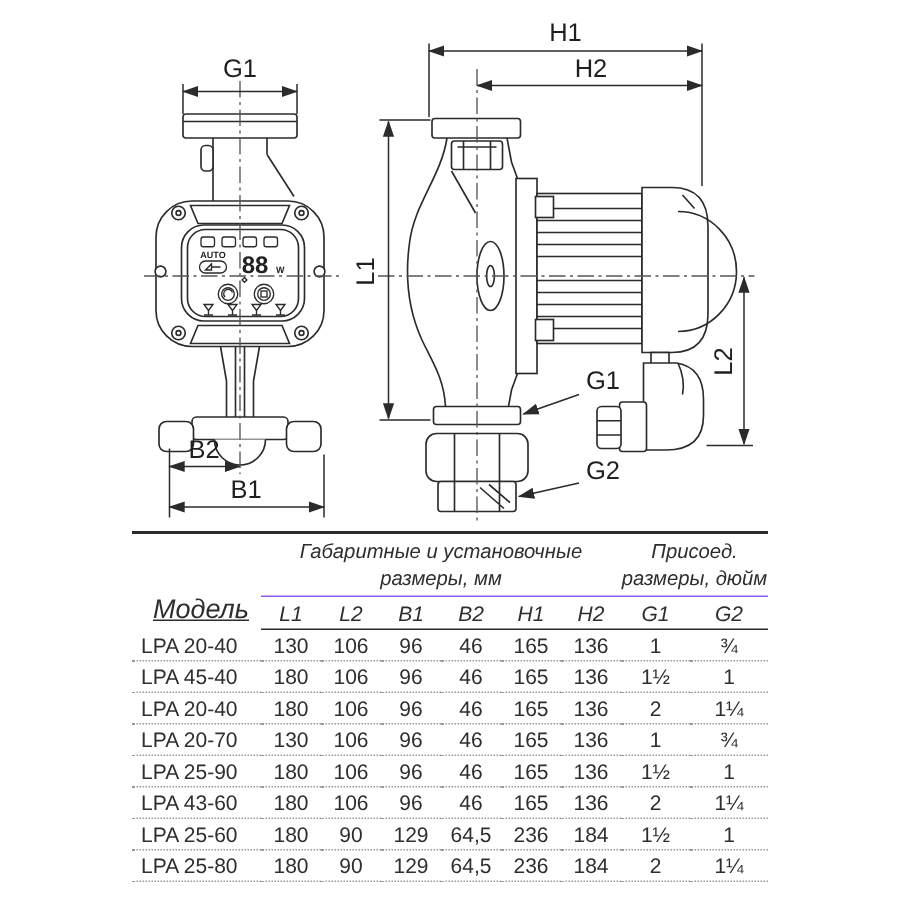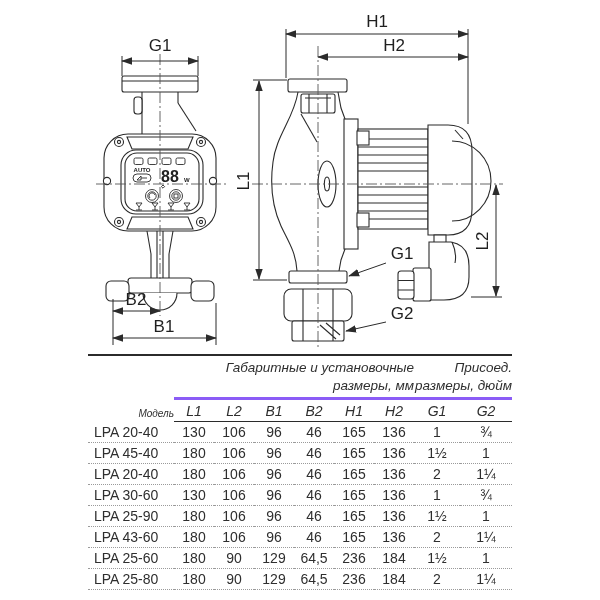--- a/index.html
+++ b/index.html
@@ -8,23 +8,23 @@
     font-family:"Liberation Sans",sans-serif;color:#2e2e2e;
   }
   .diagram{position:absolute;left:0;top:0;width:600px;height:352px;}
   svg text{font-family:"Liberation Sans",sans-serif;}
   .dimlab{font-size:17px;fill:#1f1f1f;}
   .tiny{fill:#222;}
   .table-wrap{position:absolute;left:88px;top:354px;width:424px;}
   table.spec{border-collapse:collapse;width:424px;table-layout:fixed;
     border-top:2px solid #2b2b2b;font-size:14px;color:#2e2e2e;}
   table.spec th{font-weight:normal;font-style:italic;padding:0;}
-  .grp{font-size:13.5px;text-align:right;line-height:1.35;padding:3px 0 2px 0 !important;
-       border-bottom:3px solid #8b5cf6;}
-  .modelhead{text-align:right;vertical-align:bottom;padding:0 0 3px 6px !important;font-size:10px;}
+  .grp{font-size:13.5px;text-align:center;line-height:1.35;padding:3px 0 2px 0 !important;
+       border-bottom:1px solid #8b5cf6;}
+  .modelhead{text-align:center;vertical-align:bottom;padding:0 0 3px 6px !important;font-size:18px;text-decoration:underline;}
   .sub{height:21px;text-align:center;border-bottom:1.5px solid #2b2b2b;font-size:14px;}
   td{height:20px;text-align:center;border-bottom:1px dotted #9a9a9a;padding:0;}
   td.model{text-align:left;padding-left:6px;margin-top:40px;}
 </style>
 </head>
 <body>
 
 <div class="diagram">
 <svg width="600" height="352" viewBox="0 0 600 352">
   <defs>
@@ -227,21 +227,21 @@
       <td>180</td>
       <td>106</td>
       <td>96</td>
       <td>46</td>
       <td>165</td>
       <td>136</td>
       <td>2</td>
       <td>1¼</td>
     </tr>
     <tr>
-      <td class="model">LPA 30-60</td>
+      <td class="model">LPA 20-70</td>
       <td>130</td>
       <td>106</td>
       <td>96</td>
       <td>46</td>
       <td>165</td>
       <td>136</td>
       <td>1</td>
       <td>¾</td>
     </tr>
     <tr>

